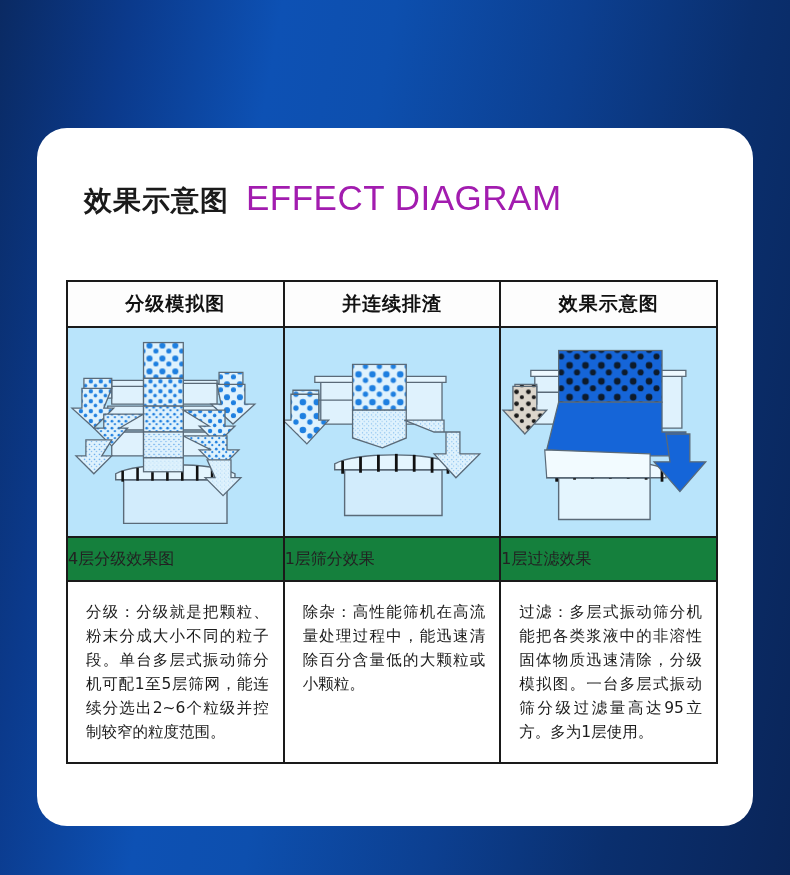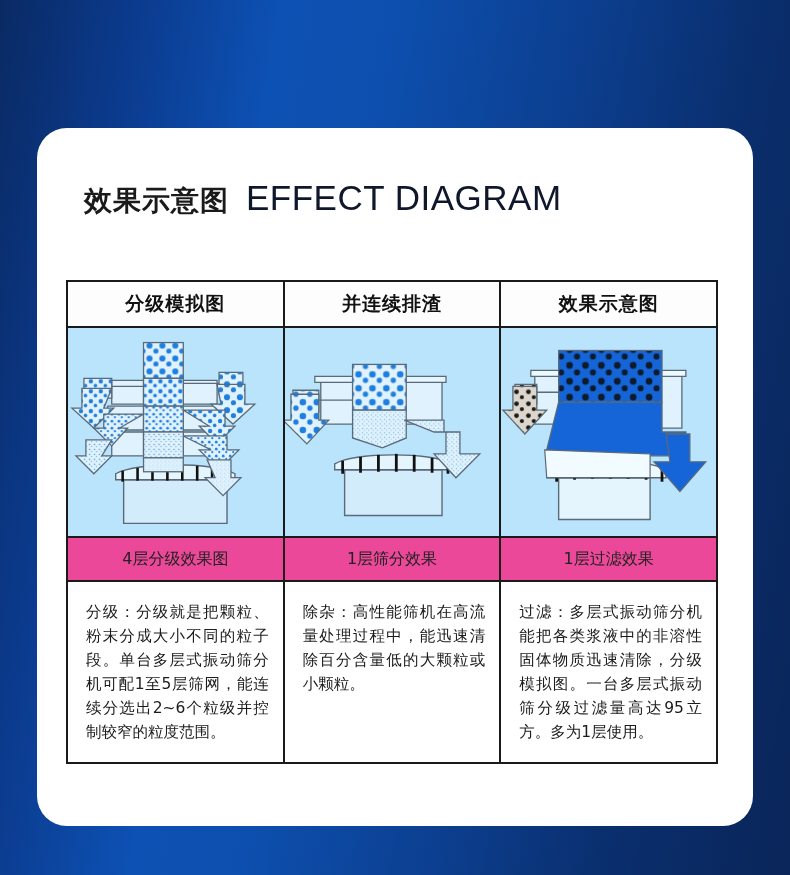--- a/index.html
+++ b/index.html
@@ -52,21 +52,21 @@
   #title-cn {
     font-size: 28px;
     font-weight: 700;
     color: #1a1a1a;
     letter-spacing: 1px;
     font-family: "DejaVu Sans", "Liberation Sans", sans-serif;
   }
   #title-en {
     font-size: 35px;
     font-weight: 400;
-    color: #0f172a;
+    color: #a21caf;
     margin-left: 17px;
     letter-spacing: 0.5px;
     font-family: "Liberation Sans", sans-serif;
   }
 
   
   #table {
     position: absolute;
     left: 29px;
     top: 152px;
@@ -103,22 +103,21 @@
     height: 208px;
     background: #b9e4fb;
     padding: 0;
     position: relative;
     overflow: hidden;
   }
   .diagram-cell svg { display: block; width: 100%; height: 208px; }
 
   .cap-cell {
     height: 44px;
-    text-align: center;
-    background: #ec4899;
+    background: #15803d;
   }
   .cap-text {
     font-size: 16px;
     color: #222;
     font-family: "DejaVu Sans", "Liberation Sans", sans-serif;
   }
 
   .desc-cell {
     height: 182px;
     background: #ffffff;

